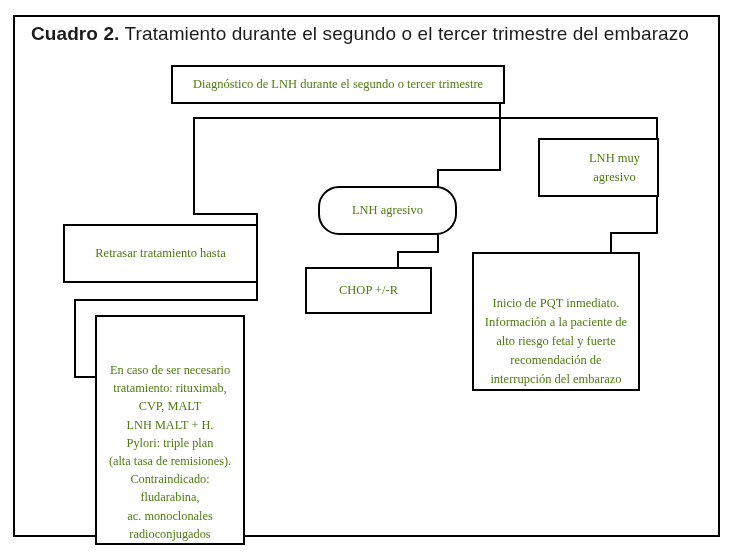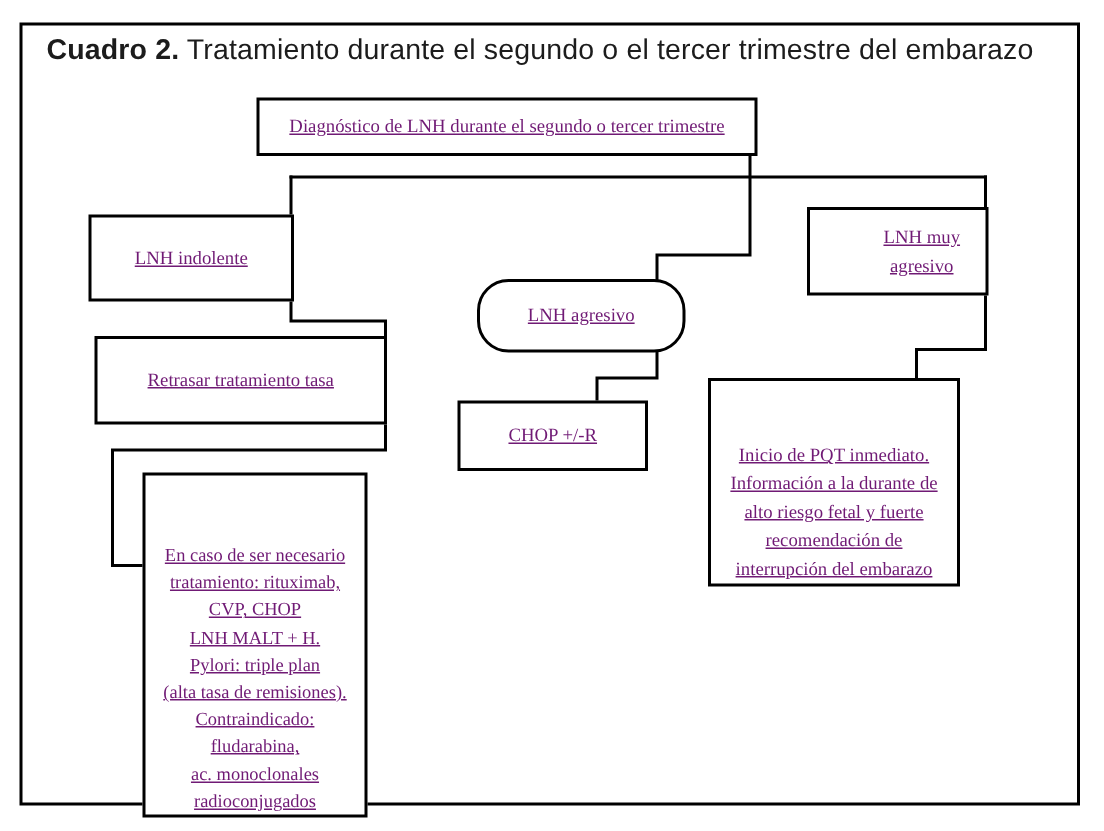--- a/index.html
+++ b/index.html
@@ -16,21 +16,21 @@
     font-family:"Liberation Sans", sans-serif; font-size:19px; color:#1c1c1c;
     letter-spacing:0.1px;
   }
   .title .b { font-weight:bold; }
   svg.connectors { position:absolute; left:0; top:0; }
   svg.connectors polyline { fill:none; stroke:#000; stroke-width:2; }
   .node {
     position:absolute; box-sizing:border-box; background:#ffffff;
     border:2px solid #000; display:flex; flex-direction:column;
     align-items:center; justify-content:center; text-align:center;
-    font-size:12.5px; color:#701a75; line-height:1.5;text-decoration:underline;
+    font-size:12.5px; color:#4d7c0f; line-height:1.5;
   }
   #node-diagnostico      { left:171px; top:65px;  width:334px; height:39px; }
   #node-lnh-indolente    { left:59px;  top:143px; width:137px; height:58px; }
   #node-retrasar         { left:63px;  top:224px; width:195px; height:59px; line-height:19px; }
   #node-en-caso          { left:95px;  top:315px; width:150px; height:230px;
                            justify-content:flex-end; padding-top:9px;
                            line-height:18.2px; font-size:12.3px; }
   #node-lnh-agresivo     { left:318px; top:186px; width:139px; height:49px;border-radius:21px; }
   #node-chop             { left:305px; top:267px; width:127px; height:47px; }
   #node-lnh-muy-agresivo { left:538px; top:138px; width:121px; height:59px;padding-left:32px; }
@@ -54,32 +54,29 @@
     <polyline points="657,117 657,140"></polyline>
     <polyline points="257,281 257,300 75,300 75,377 96,377"></polyline>
     <polyline points="438,233 438,252 398,252 398,269"></polyline>
     <polyline points="657,195 657,233 611,233 611,254"></polyline>
   </svg>
 
   <div class="node" id="node-diagnostico">
     <div>Diagnóstico de LNH durante el segundo o tercer trimestre</div>
   </div>
 
-  <div class="node" id="node-lnh-indolente">
-    <div>LNH indolente</div>
-  </div>
 
   <div class="node" id="node-retrasar">
-    <div>Retrasar tratamiento tasa</div>
+    <div>Retrasar tratamiento hasta</div>
   </div>
 
   <div class="node" id="node-en-caso">
     <div>En caso de ser necesario</div>
     <div>tratamiento: rituximab,</div>
-    <div>CVP, CHOP</div>
+    <div>CVP, MALT</div>
     <div>LNH MALT + H.</div>
     <div>Pylori: triple plan</div>
     <div>(alta tasa de remisiones).</div>
     <div>Contraindicado:</div>
     <div>fludarabina,</div>
     <div>ac. monoclonales</div>
     <div>radioconjugados</div>
   </div>
 
   <div class="node" id="node-lnh-agresivo">
@@ -89,19 +86,19 @@
   <div class="node" id="node-chop">
     <div>CHOP +/-R</div>
   </div>
 
   <div class="node" id="node-lnh-muy-agresivo">
     <div>LNH muy agresivo</div>
   </div>
 
   <div class="node" id="node-inicio-pqt">
     <div>Inicio de PQT inmediato.</div>
-    <div>Información a la durante de</div>
+    <div>Información a la paciente de</div>
     <div>alto riesgo fetal y fuerte</div>
     <div>recomendación de</div>
     <div>interrupción del embarazo</div>
   </div>
 
 </div>
 
 </body></html>

